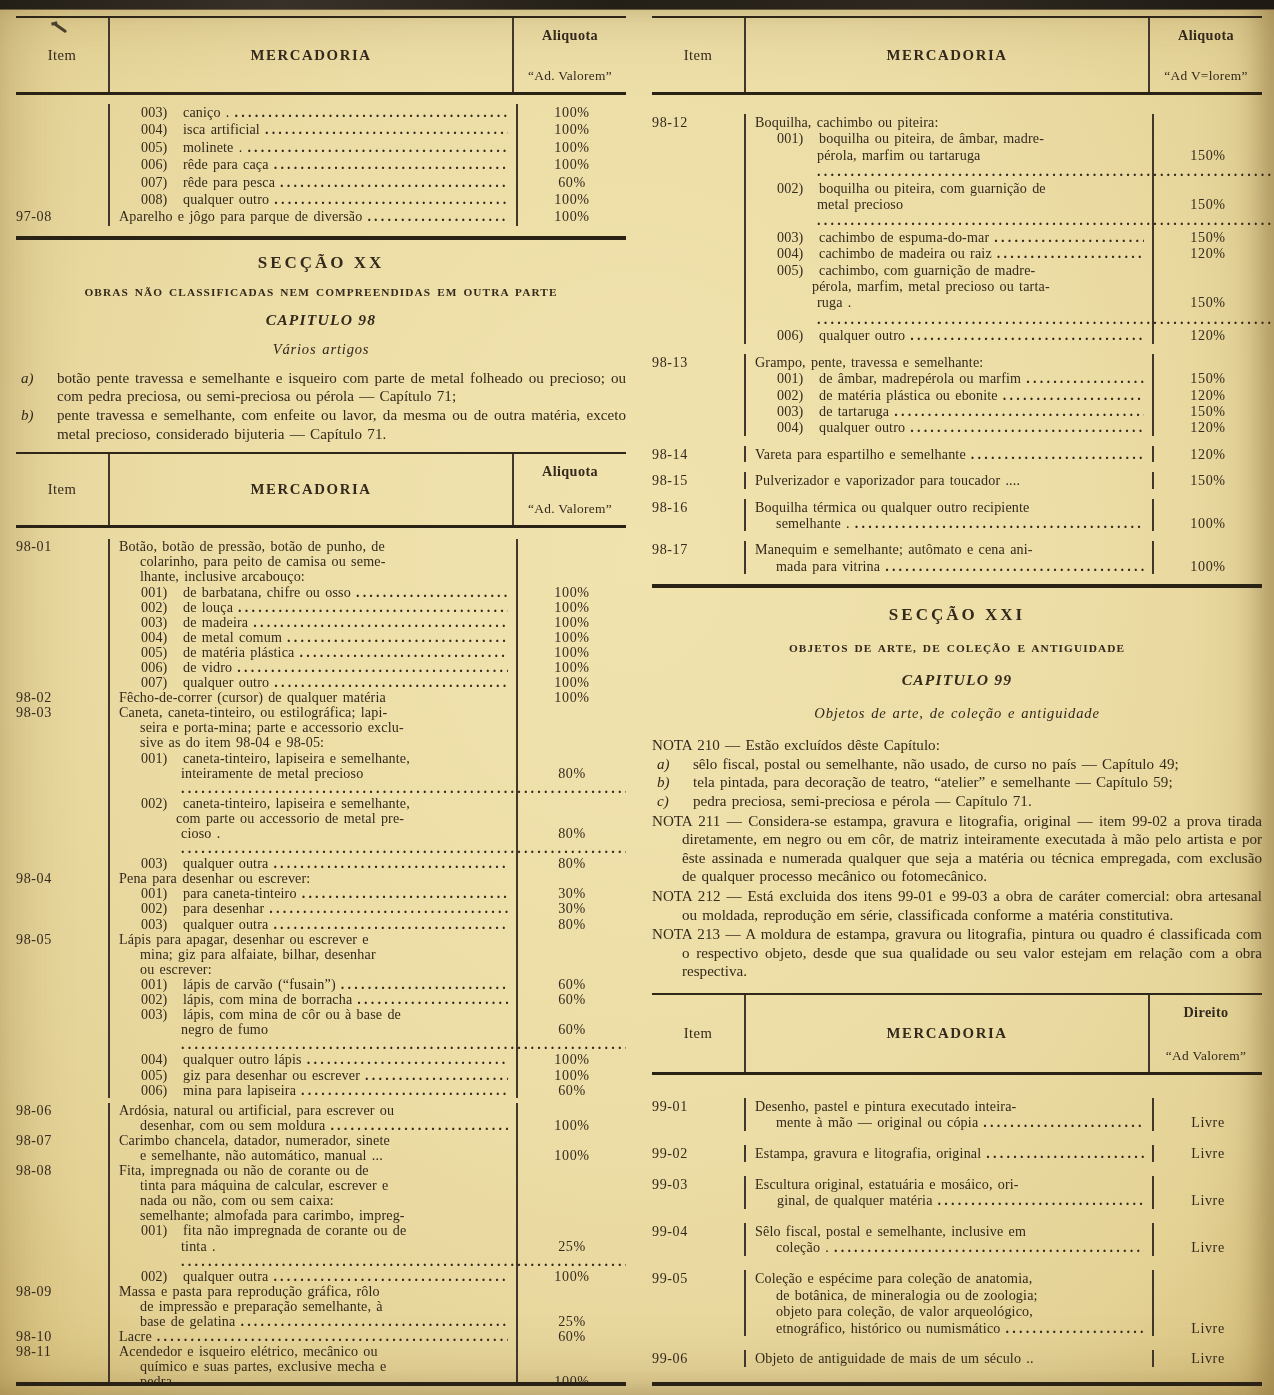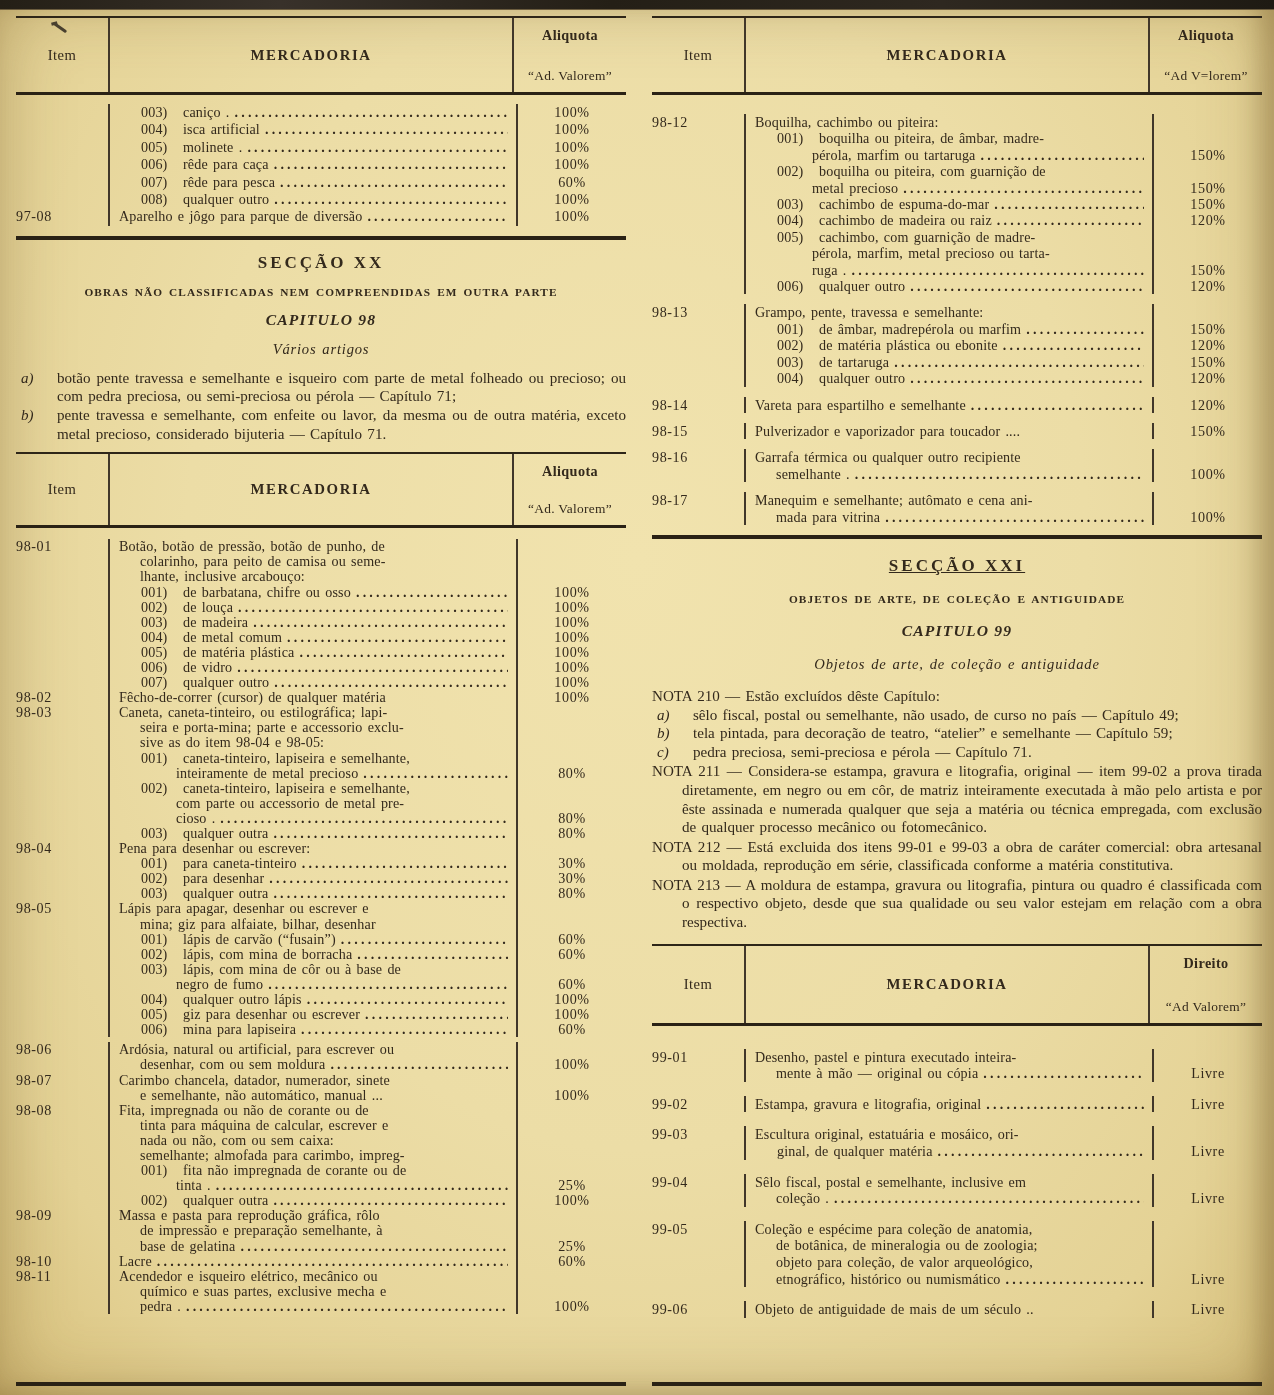--- a/index.html
+++ b/index.html
@@ -35,21 +35,21 @@
   .trow .c-main{display:flex;align-items:baseline;}
   .code{flex:none;width:42px;}
   .t{flex:none;max-width:100%;overflow:hidden;white-space:nowrap;}
   .dots{flex:1;overflow:hidden;white-space:nowrap;margin-left:5px;min-width:10px;}
   .dots::after{content:"..........................................................................................";
     letter-spacing:3.2px;font-weight:bold;}
   .num{letter-spacing:.6px;}
   .ind0{padding-left:9px;}
   .ind1{padding-left:30px;}
   .ind2{padding-left:31px;}
-  .ind3{padding-left:66px;}
+  .ind3{padding-left:66px;flex-direction:column;}
   .t-l1 .trow{line-height:17.4px;}
   .t-l2 .trow{line-height:15.1px;}
   .t-l2 .thead{min-height:71px;}
   .t-l2 .tbody{padding:6px 0 6px;}
   .t-l2 .trow.gap{margin-top:5px;}
   .t-r1 .trow{line-height:16.4px;}
   .t-r1 .trow.gap{margin-top:10px;}
   .t-r2 .trow{line-height:16.6px;}
   .t-r2 .trow.gap{margin-top:14px;}
   .t-r2 .thead{min-height:77px;}
@@ -60,21 +60,21 @@
   .sec-sub{font-size:11.3px;font-weight:bold;letter-spacing:1.1px;margin-top:13px;word-spacing:2px;}
   .chapter{font-size:15.6px;font-weight:bold;font-style:italic;letter-spacing:1.2px;margin-top:13px;}
   .chapter-sub{font-size:14.6px;font-style:italic;margin-top:12px;letter-spacing:.8px;word-spacing:1.5px;}
   .notes{text-align:left;font-size:15.1px;line-height:18.6px;margin-top:11px;padding-bottom:9px;word-spacing:1.5px;}
   .note{margin-top:5px;}
   .x-notes .note{margin-top:1px;}
   .note-lead{margin:0;padding-left:30px;text-indent:-30px;text-align:justify;}
   .note-item{display:flex;margin:0;}
   .note-item .key{flex:none;width:36px;padding-left:5px;font-style:italic;}
   .note-item .nit{flex:1;text-align:justify;}
-  .secblock.xxi .sec-title{margin-top:17px;text-decoration:underline;}
+  .secblock.xxi .sec-title{margin-top:17px;}
   .secblock.xxi .sec-sub{margin-top:17px;}
   .secblock.xxi .chapter{margin-top:17px;}
   .secblock.xxi .chapter-sub{margin-top:16px;}
   .secblock.xxi .notes{margin-top:14px;padding-bottom:12px;}
 </style>
 </head>
 <body>
 
 <div class="page">
   <div class="topband"></div>
@@ -388,20 +388,27 @@
             </div>
             <div class="trow">
               <div class="c-item num"></div>
               <div class="c-main ind1">
                 <span class="t">mina; giz para alfaiate, bilhar, desenhar</span>
               </div>
               <div class="c-val num"></div>
             </div>
             <div class="trow">
               <div class="c-item num"></div>
+              <div class="c-main ind1">
+                <span class="t">ou escrever:</span>
+              </div>
+              <div class="c-val num"></div>
+            </div>
+            <div class="trow">
+              <div class="c-item num"></div>
               <div class="c-main ind2">
                 <span class="code">001)</span>
                 <span class="t">lápis de carvão (“fusain”)</span>
                 <span class="dots"></span>
               </div>
               <div class="c-val num">60%</div>
             </div>
             <div class="trow">
               <div class="c-item num"></div>
               <div class="c-main ind2">
@@ -746,21 +753,21 @@
             <div class="trow gap">
               <div class="c-item num">98-15</div>
               <div class="c-main ind0">
                 <span class="t">Pulverizador e vaporizador para toucador ....</span>
               </div>
               <div class="c-val num">150%</div>
             </div>
             <div class="trow gap">
               <div class="c-item num">98-16</div>
               <div class="c-main ind0">
-                <span class="t">Garrafa térmica ou qualquer outro recipiente</span>
+                <span class="t">Boquilha térmica ou qualquer outro recipiente</span>
               </div>
               <div class="c-val num"></div>
             </div>
             <div class="trow">
               <div class="c-item num"></div>
               <div class="c-main ind1">
                 <span class="t">semelhante .</span>
                 <span class="dots"></span>
               </div>
               <div class="c-val num">100%</div>

